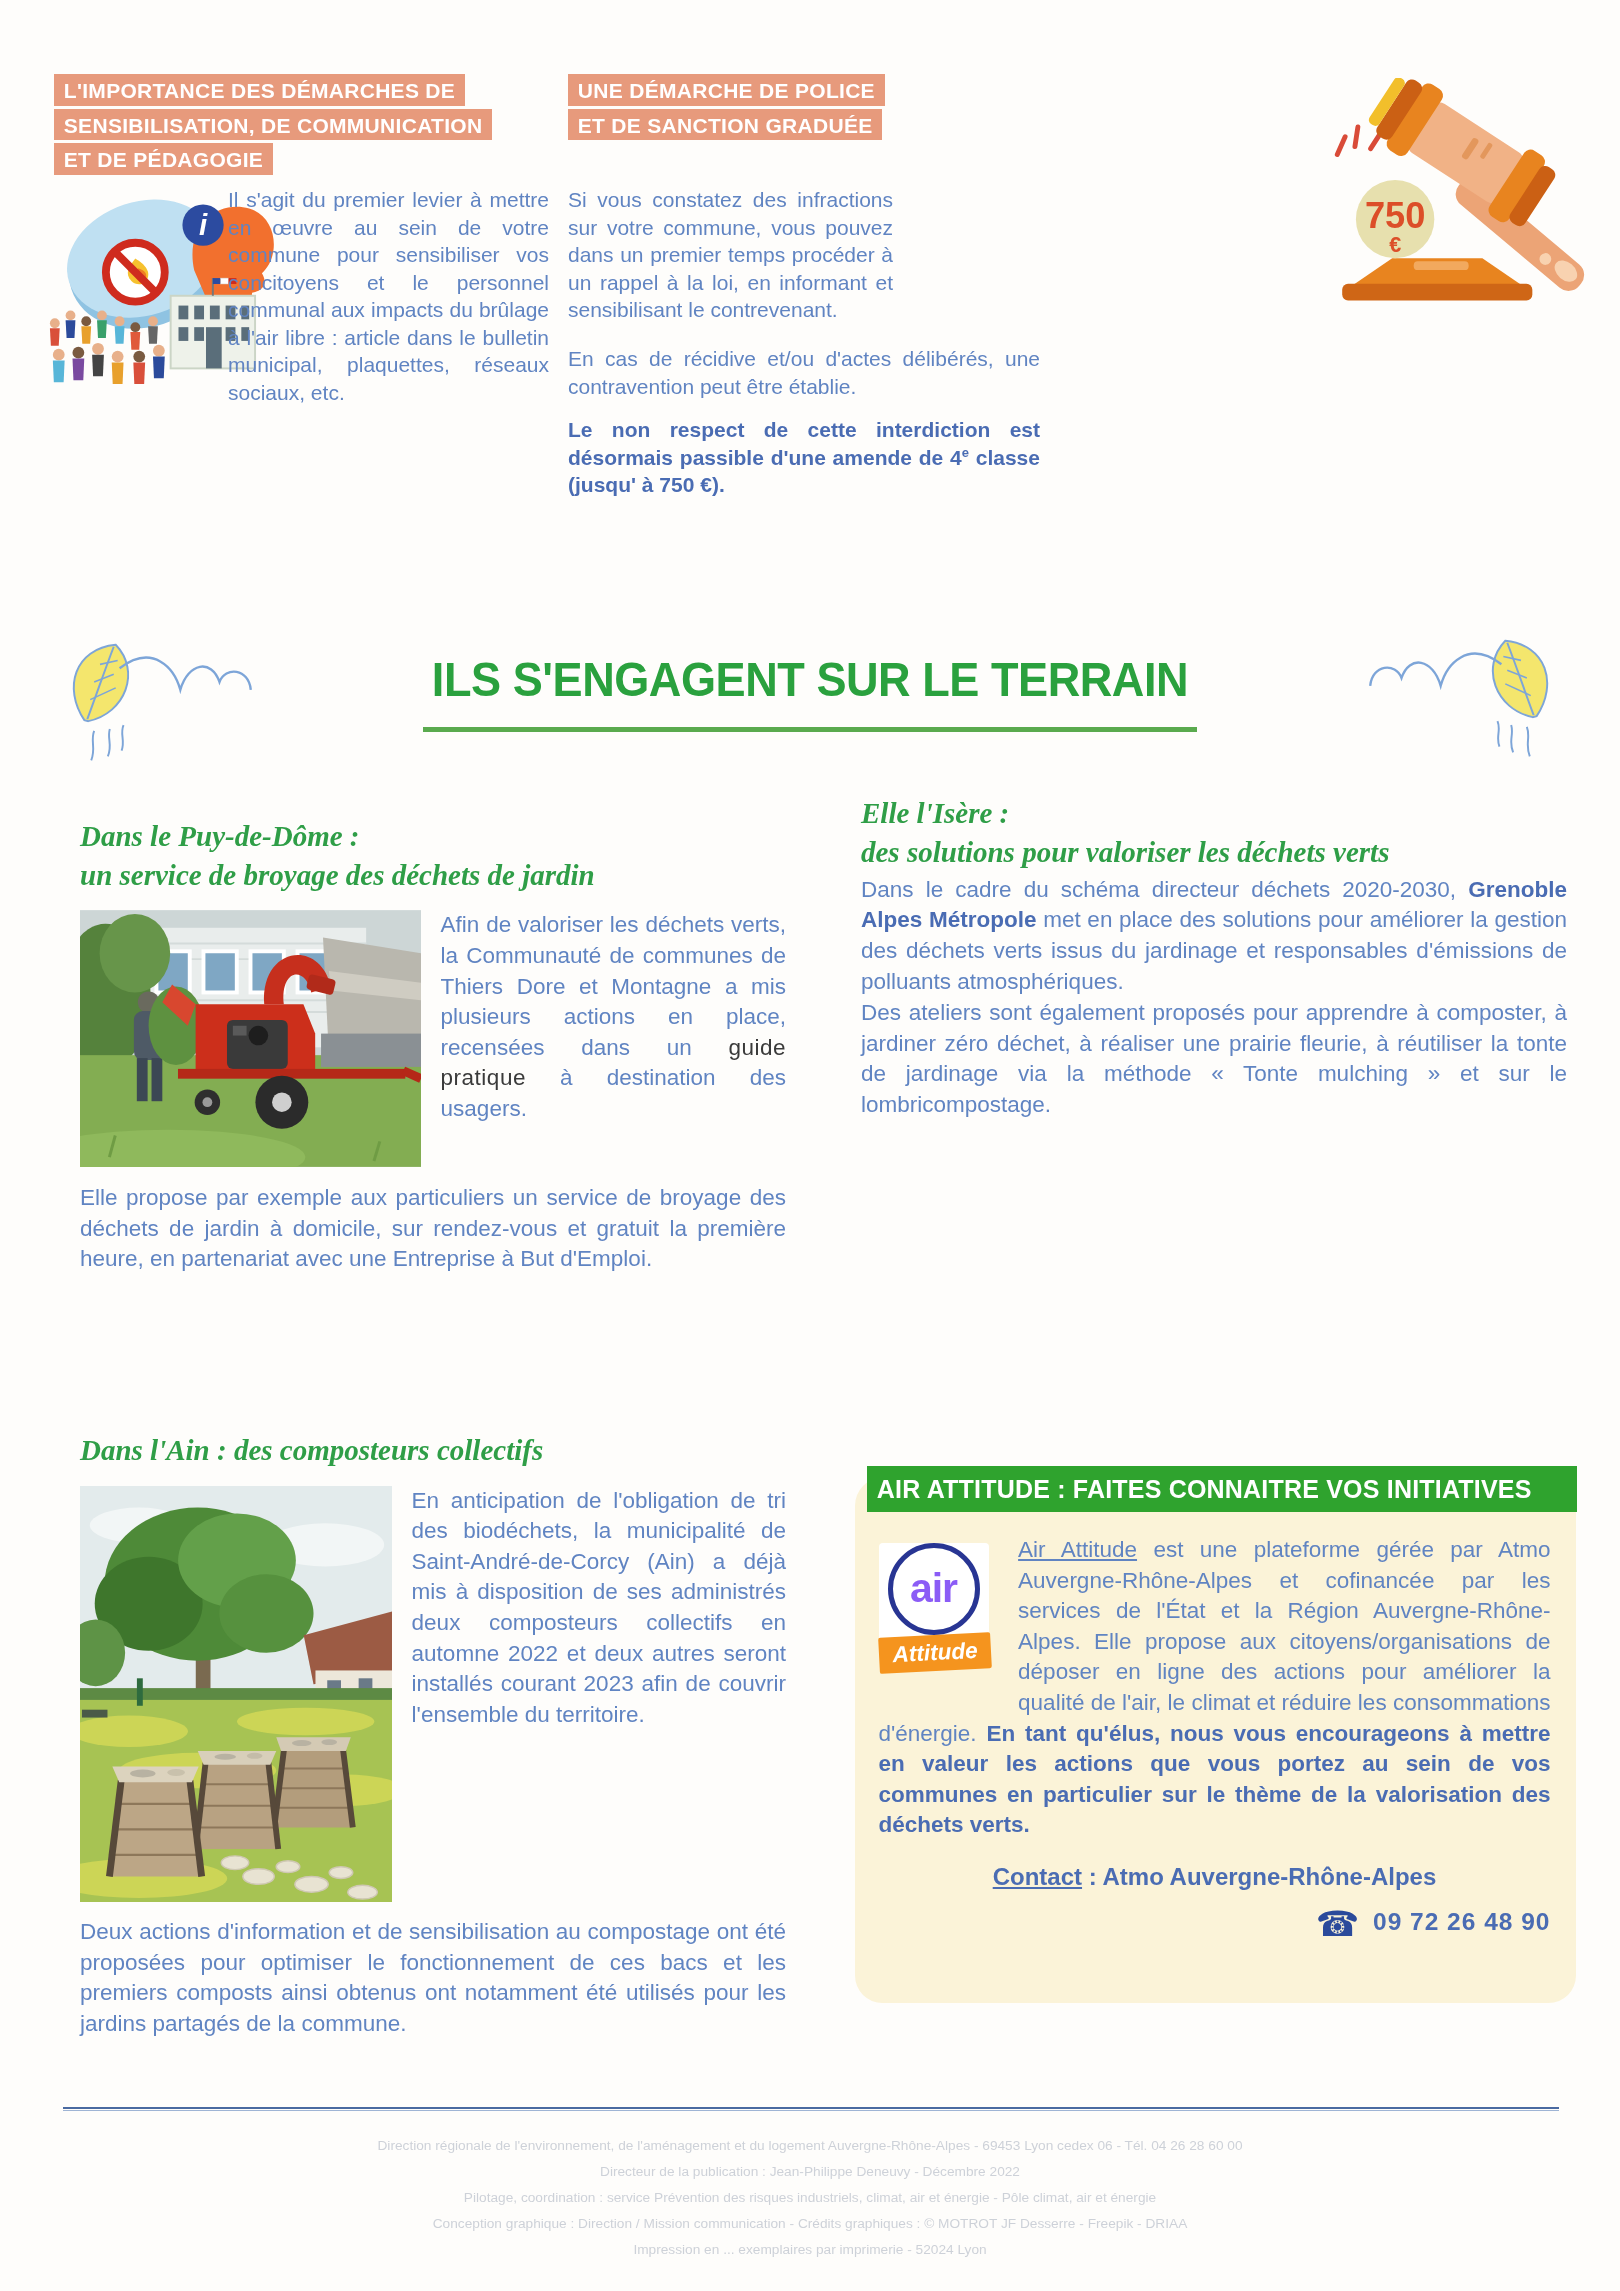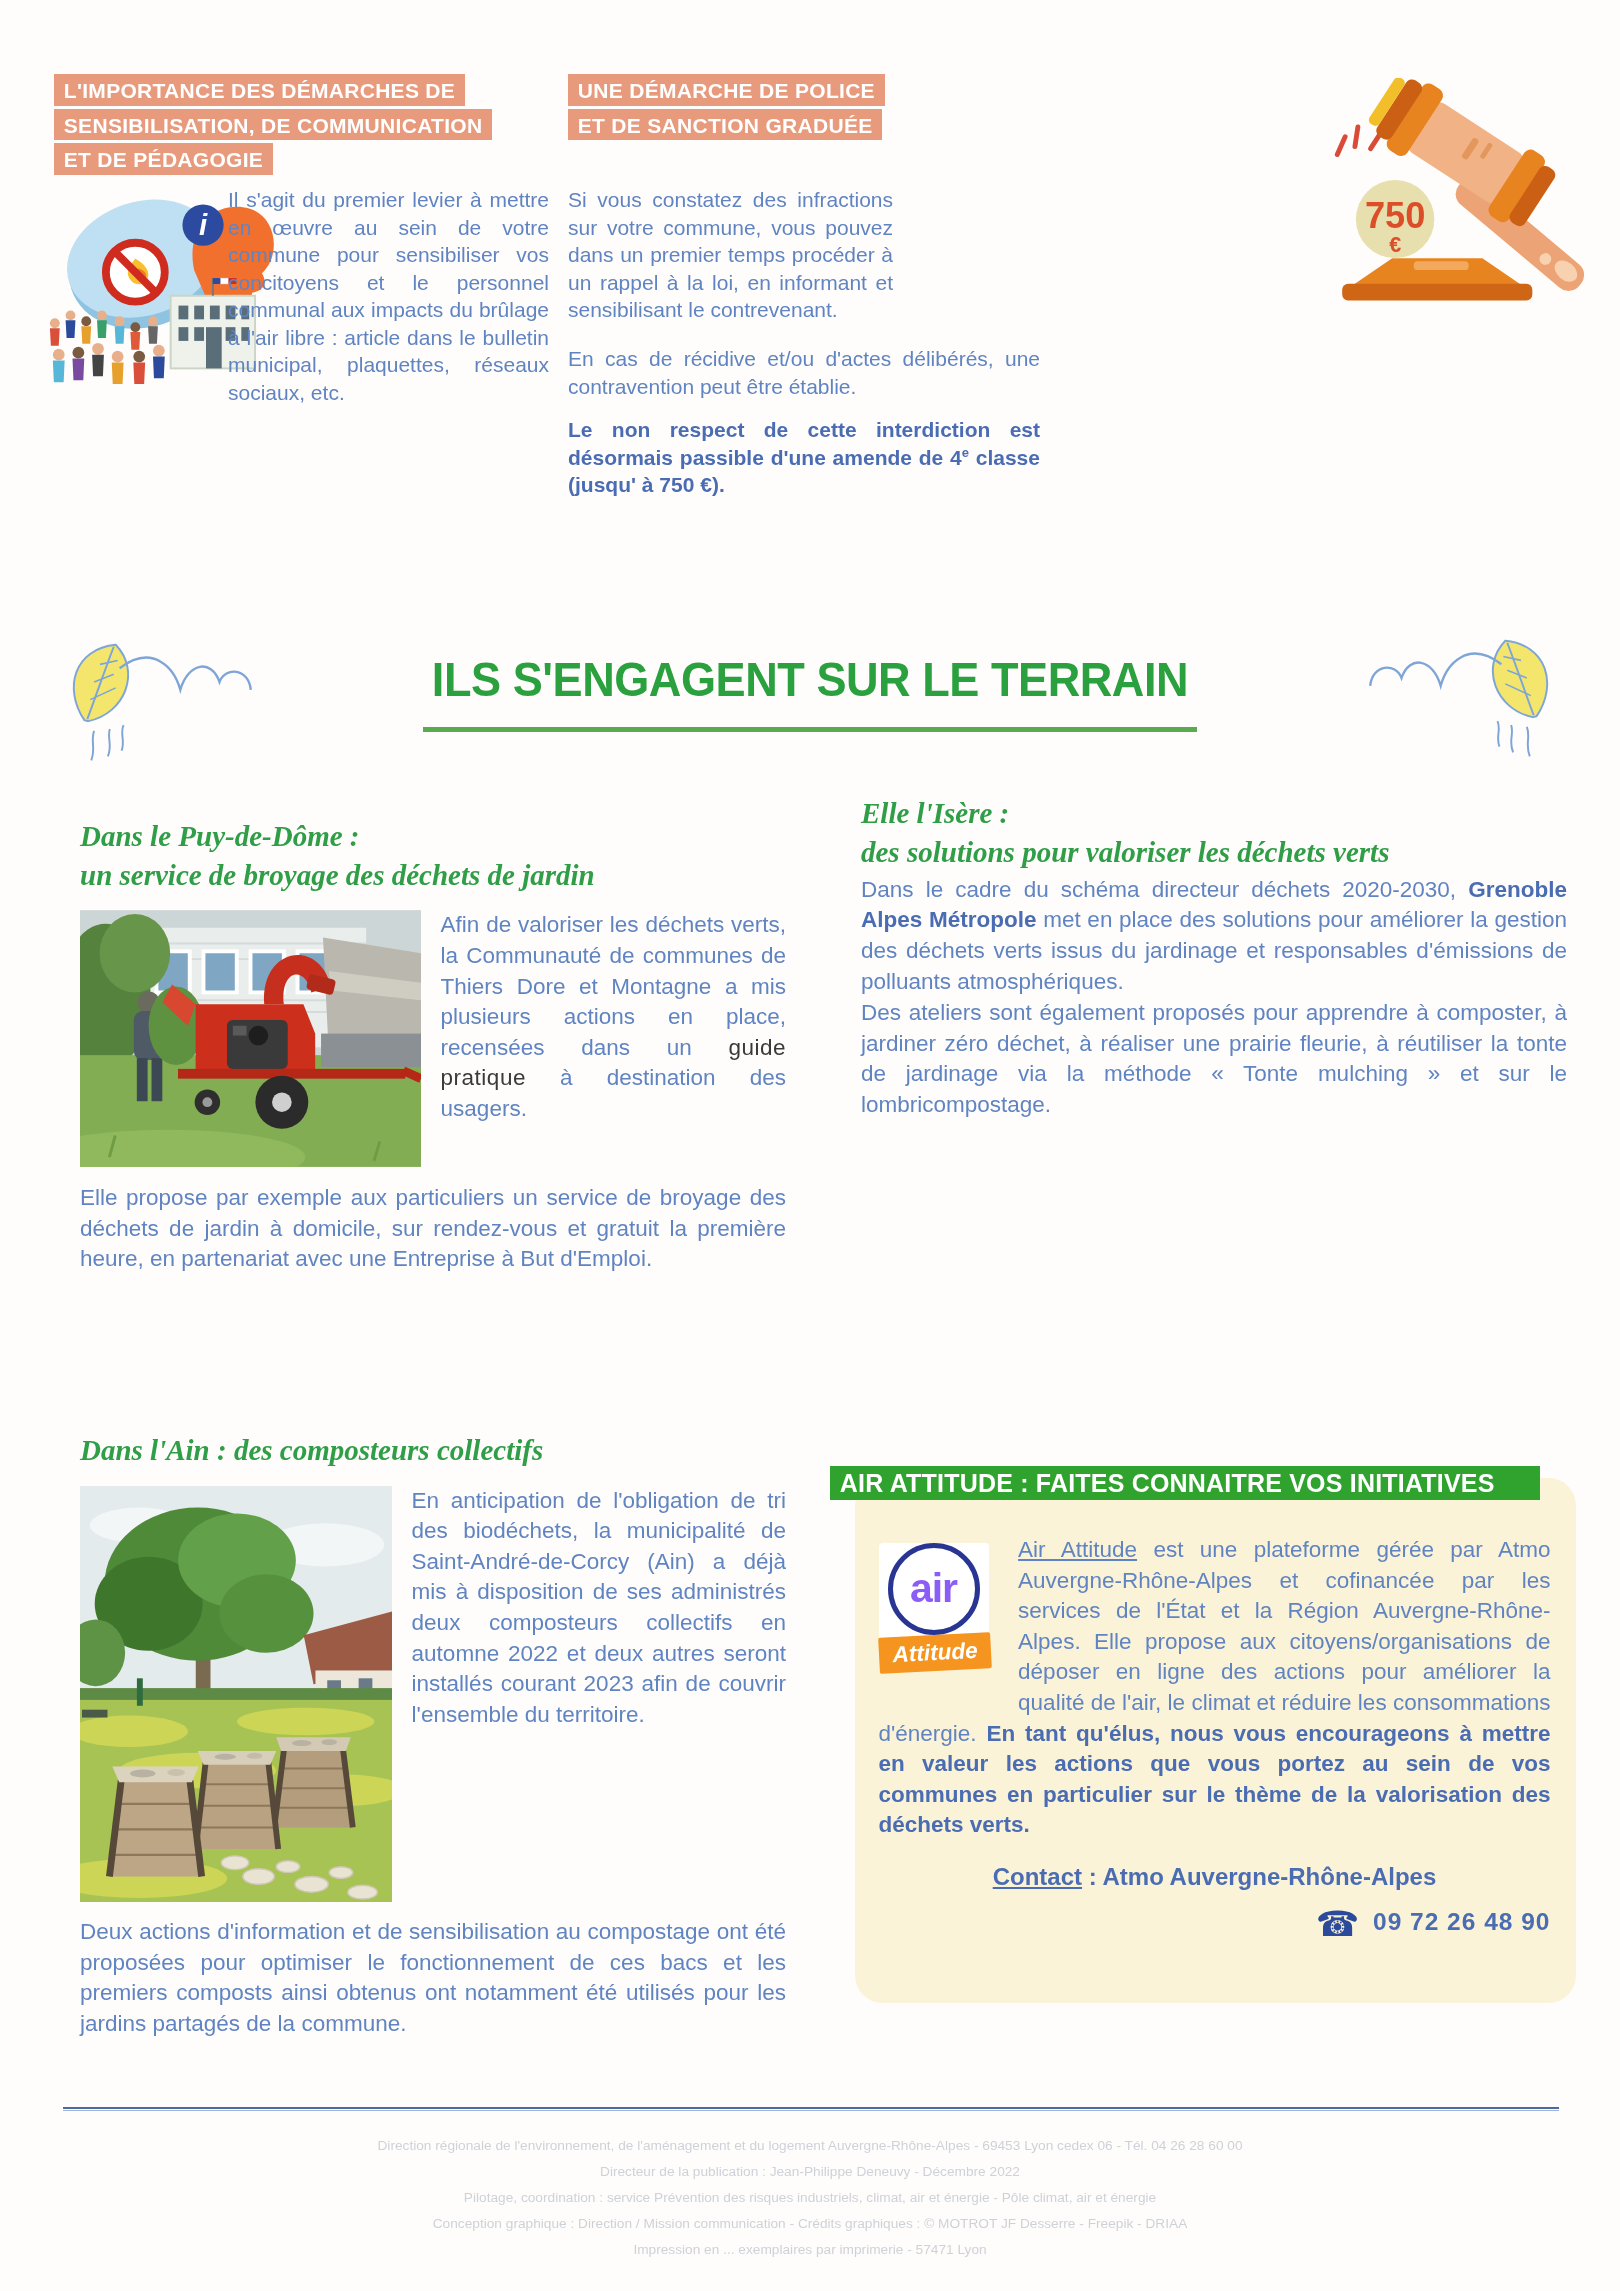--- a/index.html
+++ b/index.html
@@ -37,21 +37,21 @@
     color:#2F9E47;font-size:29px;line-height:1.34;
   }
   
   .story{position:absolute;width:706px}
   .photo{float:left;margin:0 19.6px 7.8px 0;display:block}
   .clear-para{clear:left;padding-top:7.8px}
   .flow{margin-top:15.7px}
   .link-dark{color:#3a3a3a;letter-spacing:0.5px}
   
   .air-banner{
-    position:absolute;left:830px;top:1466px;width:710px;height:34px;
+    position:absolute;left:867px;top:1466px;width:710px;height:46px;
     background:#2FA32E;color:#fff;font-weight:bold;font-size:25px;
     display:flex;align-items:center;padding-left:9.8px;letter-spacing:0.2px;white-space:nowrap;
   }
   .air-box{
     position:absolute;left:855px;top:1478px;width:721px;height:525px;
     background:#FBF3D8;border-radius:27.4px;padding:57px 25.5px 0 23.5px;
   }
   .air-logo{float:left;width:118px;height:157px;margin:3.9px 21.6px 3.9px 0;position:relative}
   .air-square{width:110px;height:110px;background:#fff;border-radius:3.9px}
   .air-circle{
@@ -425,17 +425,17 @@
     </div>
   </div>
   <div class="air-banner">AIR ATTITUDE : FAITES CONNAITRE VOS INITIATIVES</div>
 
   <div class="footer-rule"></div>
   <div class="footer-text">
     <div>Direction régionale de l'environnement, de l'aménagement et du logement Auvergne-Rhône-Alpes - 69453 Lyon cedex 06 - Tél. 04 26 28 60 00</div>
     <div>Directeur de la publication : Jean-Philippe Deneuvy - Décembre 2022</div>
     <div>Pilotage, coordination : service Prévention des risques industriels, climat, air et énergie - Pôle climat, air et énergie</div>
     <div>Conception graphique : Direction / Mission communication - Crédits graphiques : © MOTROT JF Desserre - Freepik - DRIAA</div>
-    <div>Impression en ... exemplaires par imprimerie - 57471 Lyon</div>
+    <div>Impression en ... exemplaires par imprimerie - 52024 Lyon</div>
   </div>
 
 </div>
 
 
 </body></html>

